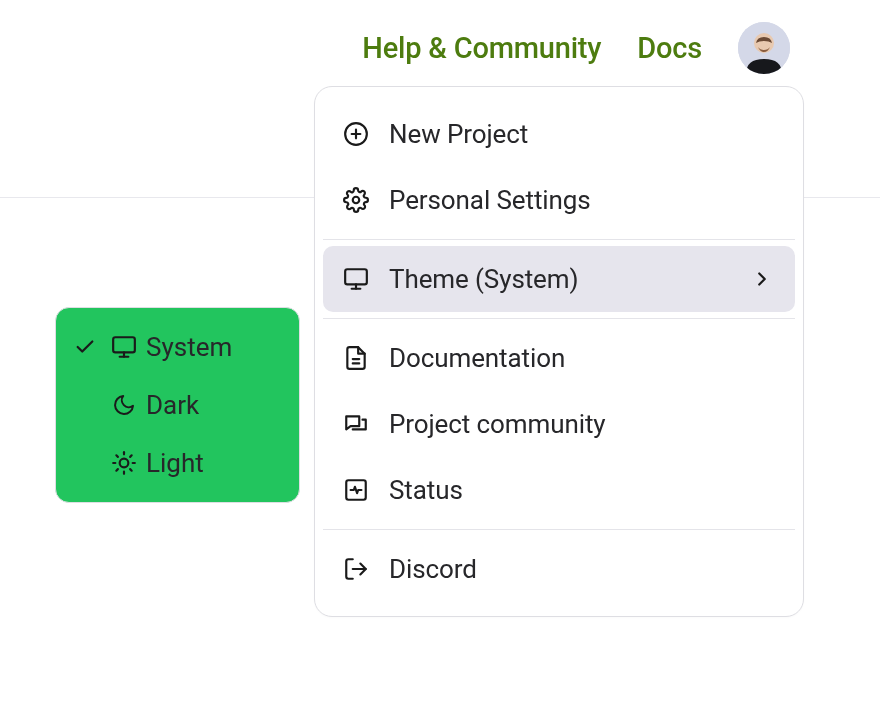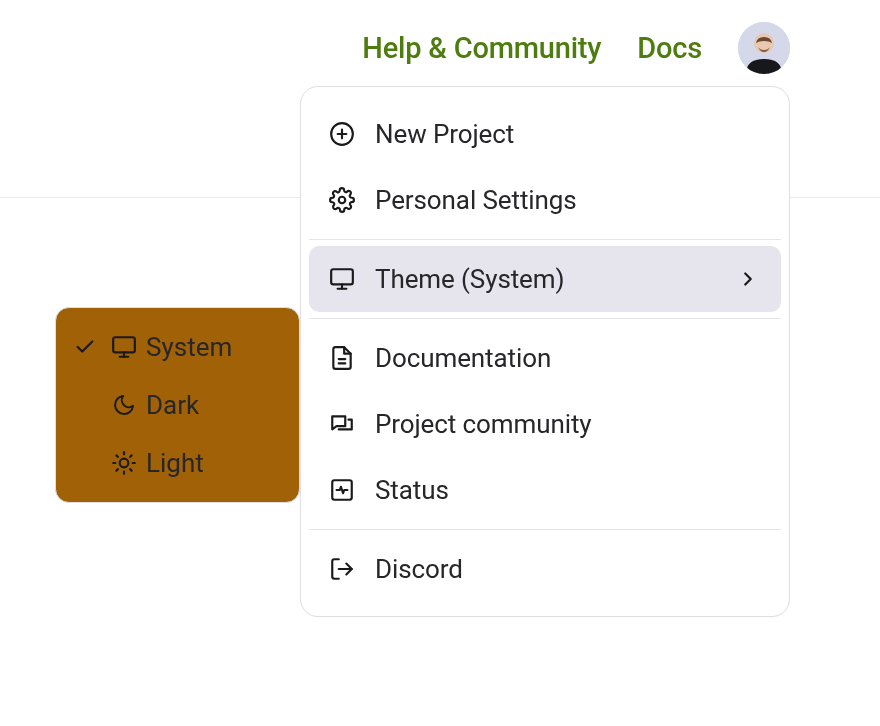--- a/index.html
+++ b/index.html
@@ -42,21 +42,21 @@
     top: 197px;
     left: 0;
     right: 0;
     height: 1px;
     background: #e8e8ed;
   }
 
   .dropdown {
     position: absolute;
     top: 86px;
-    left: 300px;
+    left: 314px;
     width: 490px;
     background: #ffffff;
     border: 1px solid #dedee3;
     border-radius: 18px;
     padding: 14px 8px;
     box-shadow: 0 1px 2px rgba(0,0,0,0.02);
   }
   .menu-item {
     display: flex;
     align-items: center;
@@ -87,21 +87,21 @@
     align-items: center;
     justify-content: center;
   }
   .icon svg { display: block; }
 
   .submenu {
     position: absolute;
     top: 307px;
     left: 55px;
     width: 245px;
-    background: #a16207;
+    background: #22c55e;
     border: 1px solid #dedee3;
     border-radius: 14px;
     padding: 10px 6px;
   }
   .sub-item {
     display: grid;
     grid-template-columns: 34px 36px 1fr;
     align-items: center;
     gap: 4px;
     padding: 14px 10px 14px 6px;

